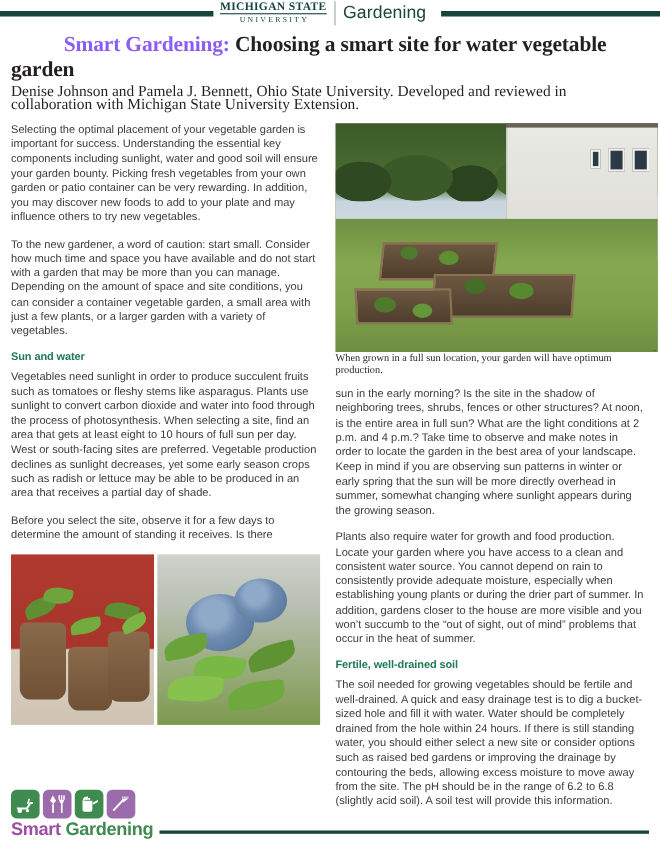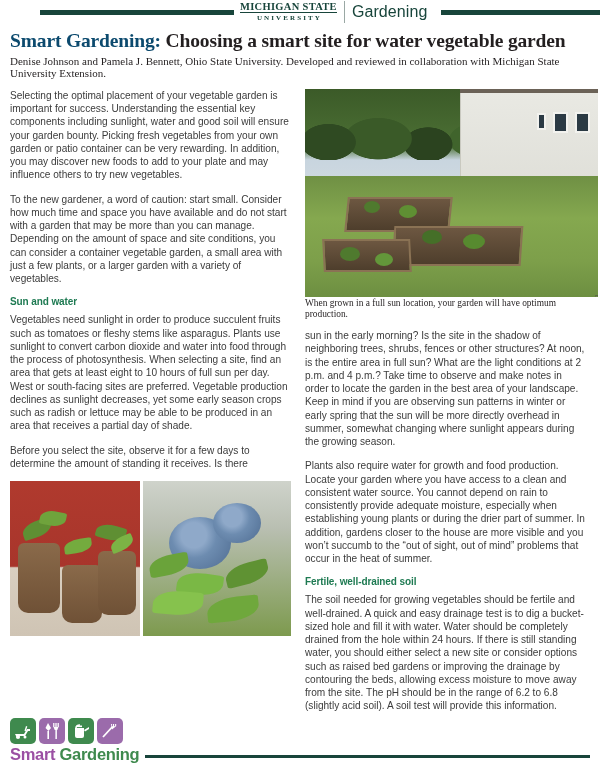--- a/index.html
+++ b/index.html
@@ -14,21 +14,20 @@
     position: relative;
   }
 
   
   .header {
     position: relative;
     height: 24px;
     width: 528px;
     display: flex;
     align-items: center;
-    margin-left: 40px;
   }
   .hdr-rule-left {
     position: absolute;
     left: 0; top: 10px;
     width: 194px; height: 5px;
     background: #18453b;
   }
   .hdr-rule-right {
     position: absolute;
     left: 401px; top: 10px;
@@ -51,21 +50,21 @@
     font-weight: bold;
     color: #18453b;
     letter-spacing: 0.3px;
     line-height: 11px;
     border-bottom: 1.2px solid #18453b;
     padding-bottom: 0px;
   }
   .msu-line2 {
     font-family: "Liberation Serif", serif;
     font-size: 7px;
-    font-weight: bold;
+    font-weight: normal;
     color: #18453b;
     letter-spacing: 2.1px;
     line-height: 10px;
     padding-left: 2px;
   }
   .msu-divider {
     width: 1px;
     background: #9aa8a4;
     margin: 0 7px 0 0;
   }
@@ -81,25 +80,25 @@
   .title-block { padding: 5px 10px 0 10px; }
   h1.doc-title {
     margin: 0;
     font-family: "Liberation Serif", serif;
     font-size: 19.5px;
     font-weight: bold;
     line-height: 23px;
     color: #231f20;
     letter-spacing: -0.15px;
   }
-  h1.doc-title .brand { color: #0c4a6e; }
+  h1.doc-title .brand { color: #8b5cf6; margin-left: 48px; }
   .byline {
     margin: 3px 0 0 0;
     font-family: "Liberation Serif", serif;
-    font-size: 11px;
+    font-size: 14px;
     line-height: 12.4px;
     color: #231f20;
   }
 
   
   .columns {
     position: relative;
     padding: 9px 10px 0 10px;
     display: flex;
     gap: 14px;

